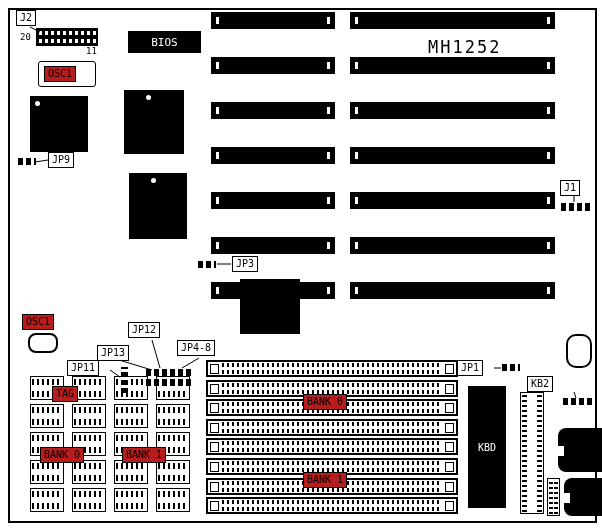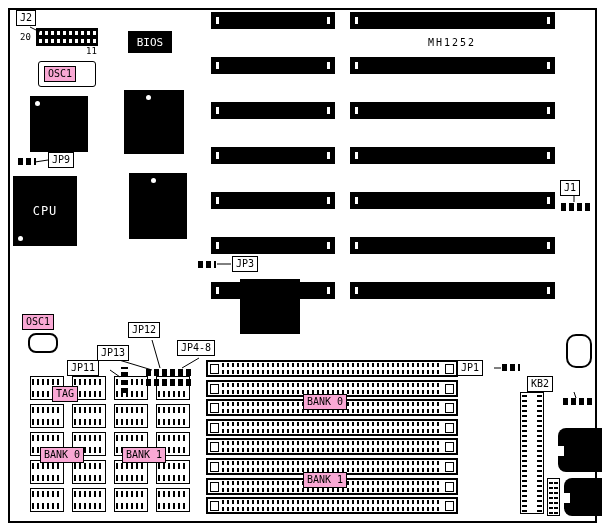--- a/index.html
+++ b/index.html
@@ -3,25 +3,25 @@
 <meta charset="utf-8">
 <style>
   *{margin:0;padding:0;box-sizing:border-box}
   html,body{background:#fff}
   body{width:602px;height:531px;position:relative;font-family:"DejaVu Sans Mono","Liberation Mono",monospace;color:#000}
   .board{position:absolute;left:0;top:0;width:602px;height:531px;background:#fff;overflow:hidden}
   .outline{position:absolute;left:8px;top:8px;width:589px;height:515px;border:2px solid #000}
   .leaders{position:absolute;left:0;top:0;width:602px;height:531px;pointer-events:none;z-index:4}
 
   .callout{position:absolute;border:1px solid #000;background:#fff;font-size:10px;line-height:1;padding:2px 3px;z-index:7;white-space:nowrap}
-  .labelbox{position:absolute;border:1px solid #000;background:#f9a8d4;font-size:10px;line-height:1;padding:2px 3px;z-index:6;white-space:nowrap}
+  .labelbox{position:absolute;border:1px solid #000;background:#b91c1c;font-size:10px;line-height:1;padding:2px 3px;z-index:6;white-space:nowrap}
   .pin-num{position:absolute;font-size:9px;line-height:1;z-index:5}
-  .model{position:absolute;left:428px;top:37px;font-size:10px;letter-spacing:2px;z-index:3}
+  .model{position:absolute;left:428px;top:37px;font-size:17px;letter-spacing:2px;z-index:3}
 
-  .bios{position:absolute;left:128px;top:31px;width:44px;height:22px;background:#000;color:#fff;font-size:11px;display:flex;align-items:center;justify-content:center;z-index:3}
+  .bios{position:absolute;left:128px;top:31px;width:73px;height:22px;background:#000;color:#fff;font-size:11px;display:flex;align-items:center;justify-content:center;z-index:3}
   .kbd{position:absolute;left:468px;top:386px;width:38px;height:122px;background:#000;color:#fff;font-size:10px;display:flex;align-items:center;justify-content:center;z-index:3}
 
   .chip{position:absolute;background:#000;z-index:2}
   .chip .dot{position:absolute;width:5px;height:5px;border-radius:50%;background:#fff}
   .cpu{display:flex;align-items:center;justify-content:center;color:#fff;font-size:12px;letter-spacing:1px}
 
   .slot-seg{position:absolute;height:17px;background:#000;z-index:2}
   .slot-seg::before,.slot-seg::after{content:"";position:absolute;top:5px;width:3px;height:7px;background:#fff}
   .slot-seg::before{left:5px}
   .slot-seg::after{right:5px}
@@ -89,21 +89,20 @@
 
   <div class="osc-outer" style="left:38px;top:61px;width:58px;height:26px"></div>
   <div class="labelbox" style="left:44px;top:66px">OSC1</div>
 
   <div class="chip" style="left:30px;top:96px;width:58px;height:56px">
       <div class="dot" style="left:5px;top:5px"></div>
     </div>
   <div class="chip" style="left:124px;top:90px;width:60px;height:64px">
       <div class="dot" style="left:22px;top:5px"></div>
     </div>
-  <div class="chip cpu" style="left:13px;top:176px;width:64px;height:70px">CPU</div>
   <div class="dot" style="position:absolute;left:18px;top:236px;width:5px;height:5px;border-radius:50%;background:#fff;z-index:3"></div>
   <div class="chip" style="left:129px;top:173px;width:58px;height:66px">
       <div class="dot" style="left:22px;top:5px"></div>
     </div>
   <div class="chip" style="left:240px;top:279px;width:60px;height:55px">
       <div class="dot" style="left:22px;top:5px"></div>
     </div>
 
   <div class="callout" style="left:48px;top:152px">JP9</div>
   <div class="jumper-h" style="left:18px;top:158px;width:18px"></div>
@@ -129,20 +128,21 @@
 
   <div class="labelbox" style="left:40px;top:447px">BANK 0</div>
   <div class="labelbox" style="left:122px;top:447px">BANK 1</div>
 
   <div class="labelbox" style="left:303px;top:394px">BANK 0</div>
   <div class="labelbox" style="left:303px;top:472px">BANK 1</div>
 
   <div class="callout" style="left:457px;top:360px">JP1</div>
   <div class="jumper-h" style="left:502px;top:364px;width:18px"></div>
 
+  <div class="kbd">KBD</div>
   <div class="vdip big"></div>
   <div class="vdip small"></div>
 
   <div class="fuse"></div>
   <div class="callout" style="left:527px;top:376px">KB2</div>
   <div class="jumper-h" style="left:563px;top:398px;width:31px"></div>
   <div class="din one"></div>
   <div class="din two"></div>
 <div class="slot-seg" style="left: 211px; top: 12px; width: 124px;"></div>
     <div class="slot-seg" style="left: 350px; top: 12px; width: 205px;"></div>

